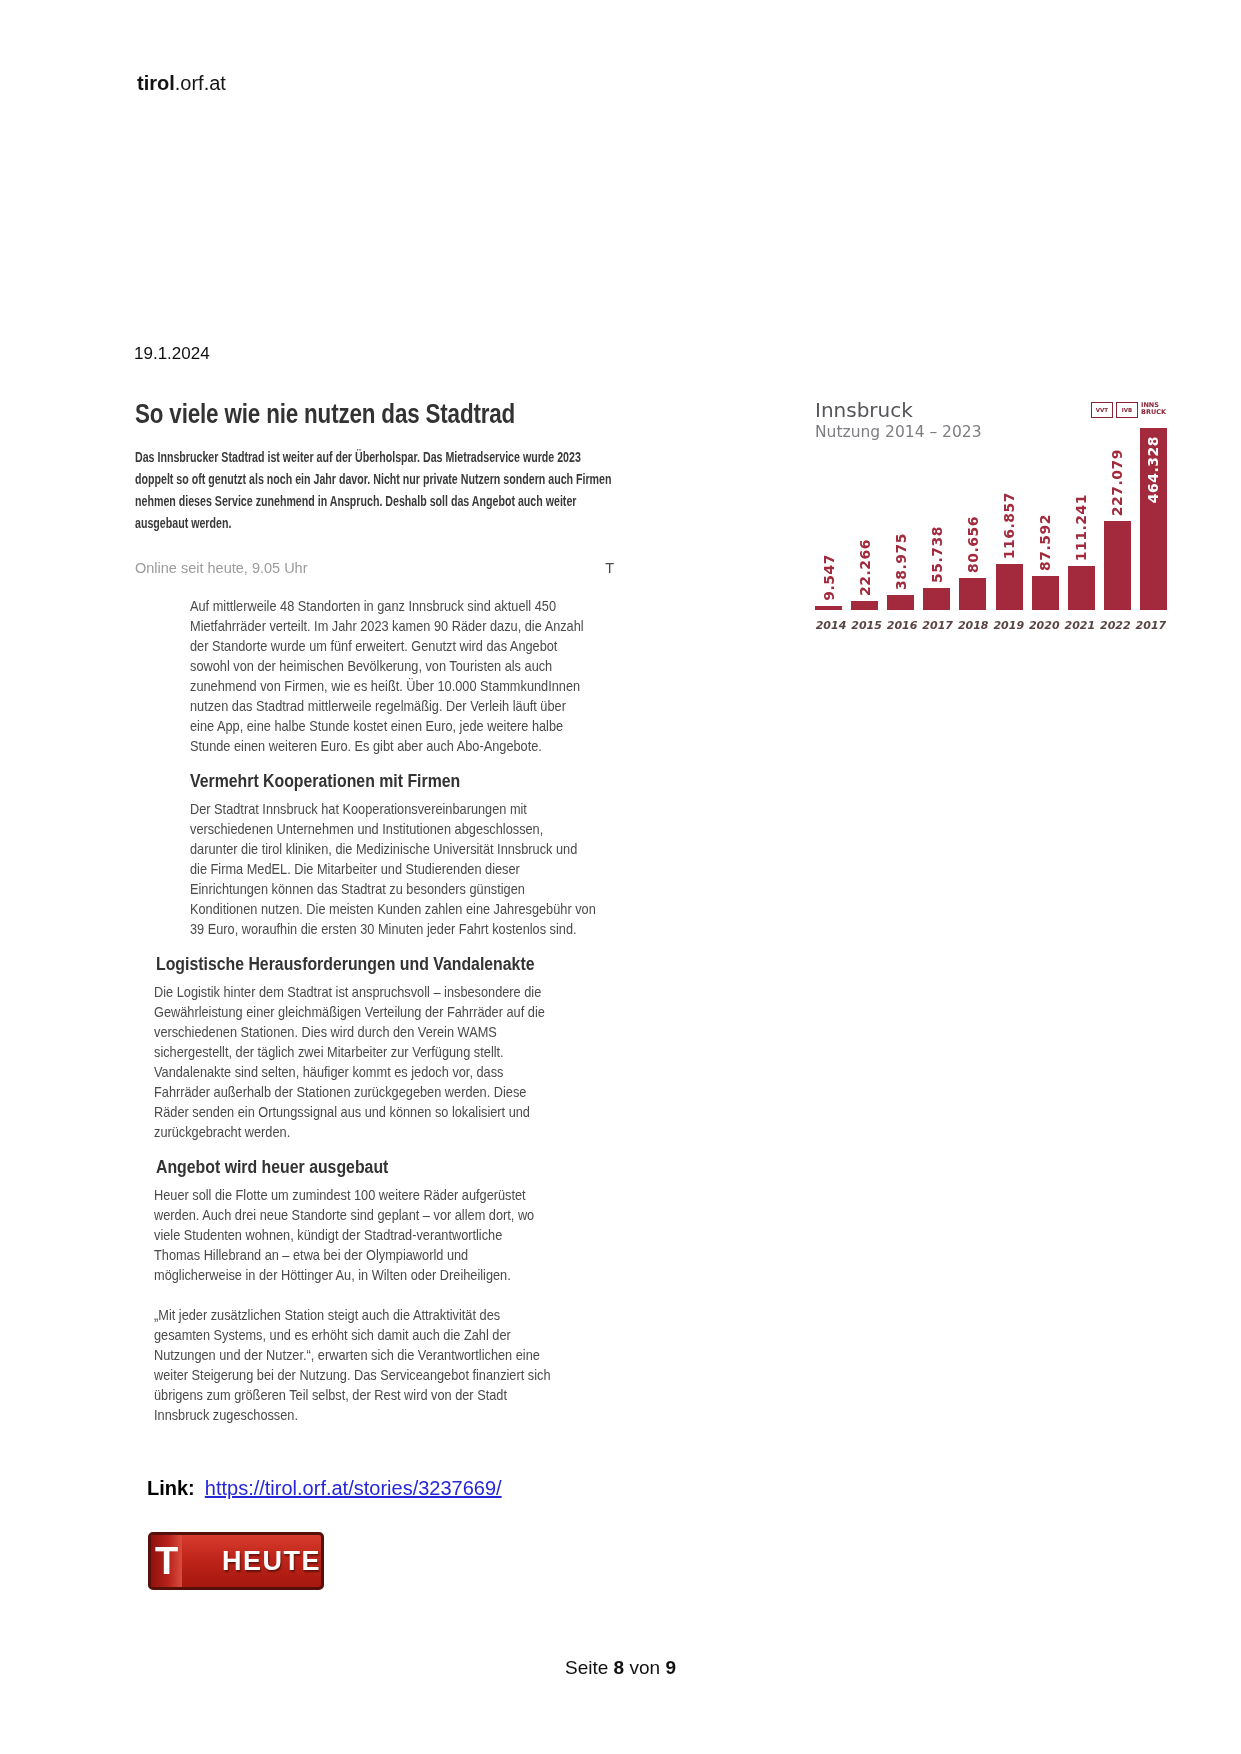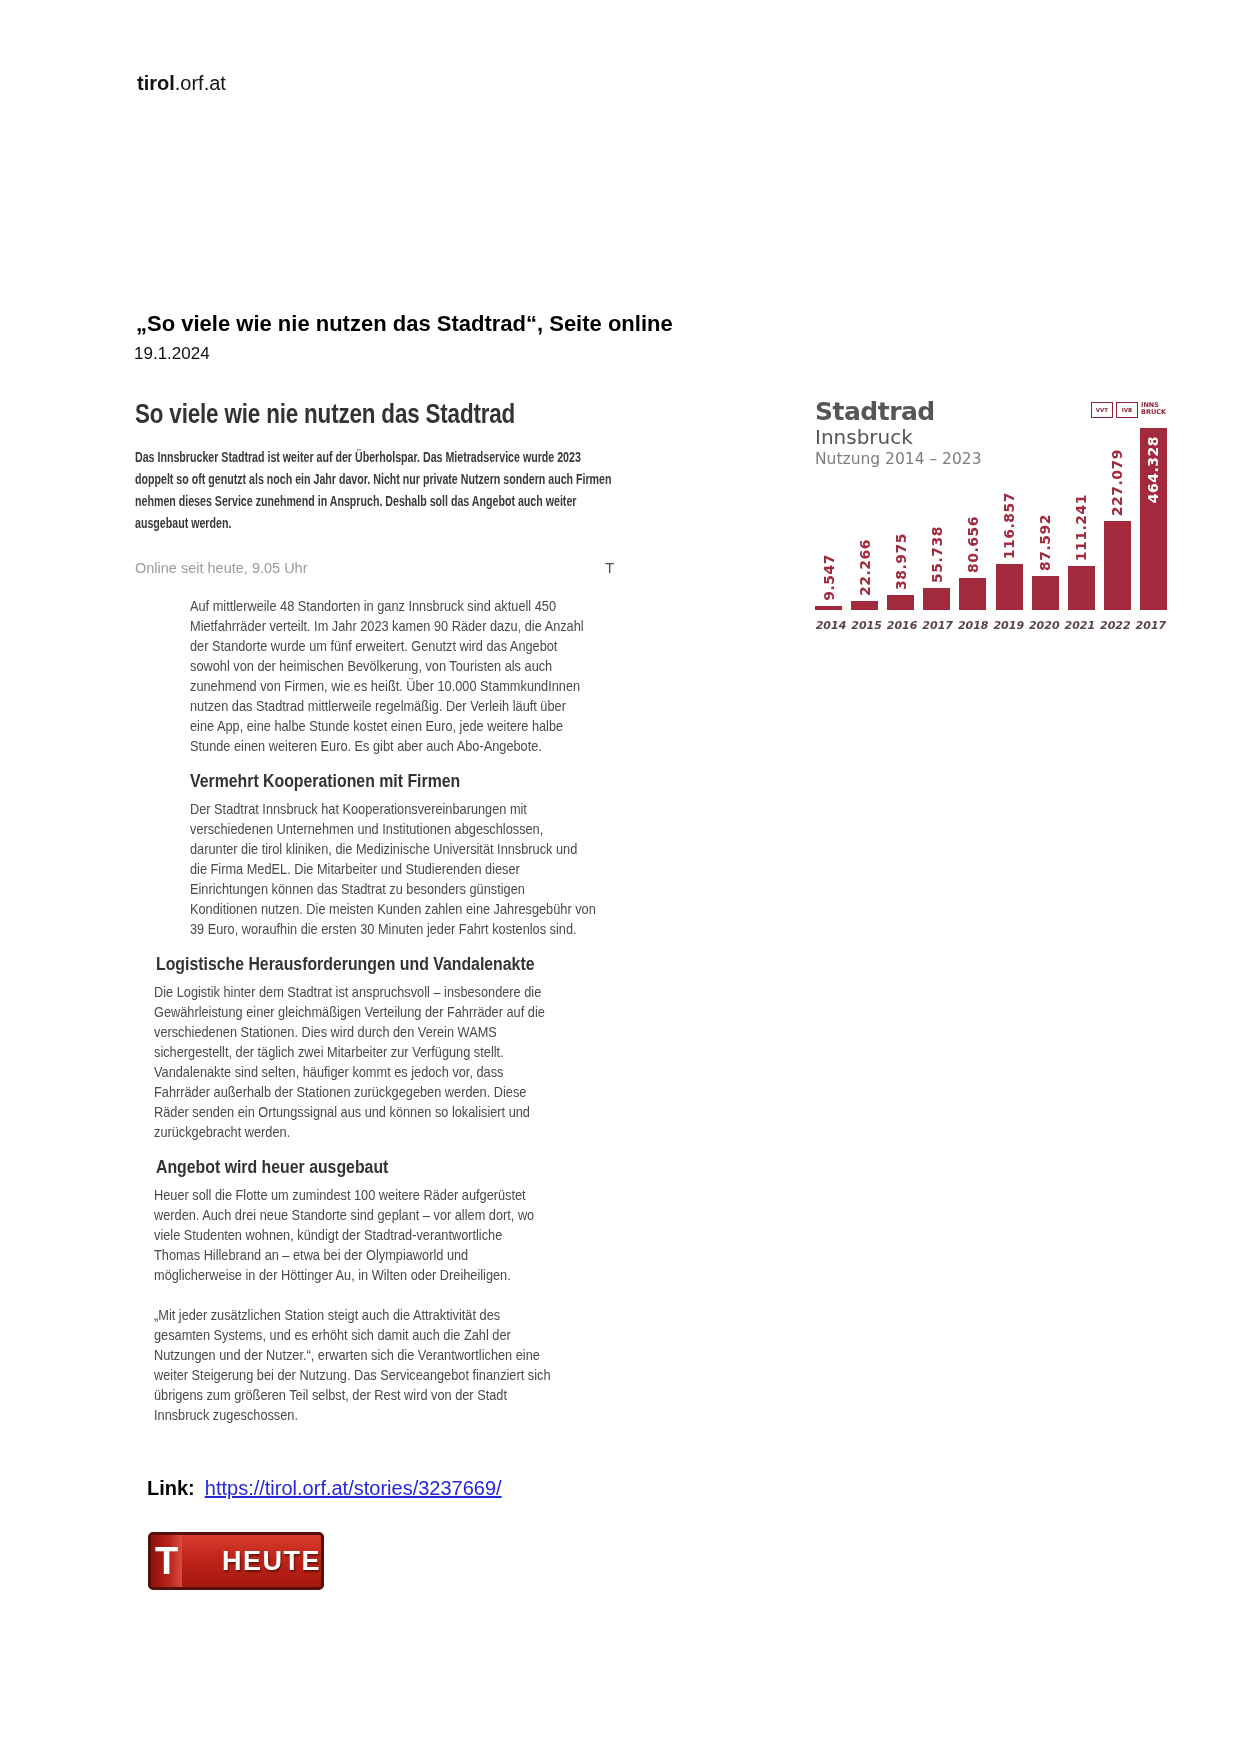--- a/index.html
+++ b/index.html
@@ -72,21 +72,20 @@
   .footer { position:absolute; left:0; right:0; top:1657px; text-align:center; font-size:19px; color:#111; }
   .footer b { font-weight:700; }
 </style>
 </head>
 <body>
 
 <div class="page">
 
   <div class="brand"><b>tirol</b><span>.orf.at</span></div>
 
-  <div class="doc-title">„So viele wie nie nutzen das Stadtrad“, Seite online</div>
   <div class="doc-date">19.1.2024</div>
 
   <div class="article">
     <h1 class="headline">So viele wie nie nutzen das Stadtrad</h1>
     <p class="lead">Das Innsbrucker Stadtrad ist weiter auf der Überholspar. Das Mietradservice wurde 2023
 doppelt so oft genutzt als noch ein Jahr davor. Nicht nur private Nutzern sondern auch Firmen
 nehmen dieses Service zunehmend in Anspruch. Deshalb soll das Angebot auch weiter
 ausgebaut werden.</p>
     <div class="meta-row">
       <span class="meta">Online seit heute, 9.05 Uhr</span>
@@ -127,21 +126,20 @@
         <p class="blk p shallow gap">„Mit jeder zusätzlichen Station steigt auch die Attraktivität des
 gesamten Systems, und es erhöht sich damit auch die Zahl der
 Nutzungen und der Nutzer.“, erwarten sich die Verantwortlichen eine
 weiter Steigerung bei der Nutzung. Das Serviceangebot finanziert sich
 übrigens zum größeren Teil selbst, der Rest wird von der Stadt
 Innsbruck zugeschossen.</p>
       </div>
   </div>
 
   <div class="chart">
-    <div class="chart-title">Stadtrad</div>
     <div class="chart-sub">Innsbruck</div>
     <div class="chart-caption">Nutzung 2014 – 2023</div>
     <div class="badges">
         <span class="badge">VVT</span>
         <span class="badge">IVB</span>
         <span class="badge plain">INNS
 BRUCK</span>
       </div>
     <div class="chart-plot">
         <div class="col">
@@ -202,14 +200,15 @@
 
   <div class="link-line">
     <span class="lbl">Link:</span><a href="#">https://tirol.orf.at/stories/3237669/</a>
   </div>
 
   <div class="tv-logo">
     <div class="t-cell">T</div>
     <div class="name-cell">HEUTE</div>
   </div>
 
+  <div class="footer"><span>Seite </span><b>8</b><span> von </span><b>9</b></div>
 
 </div>
 
 </body></html>

